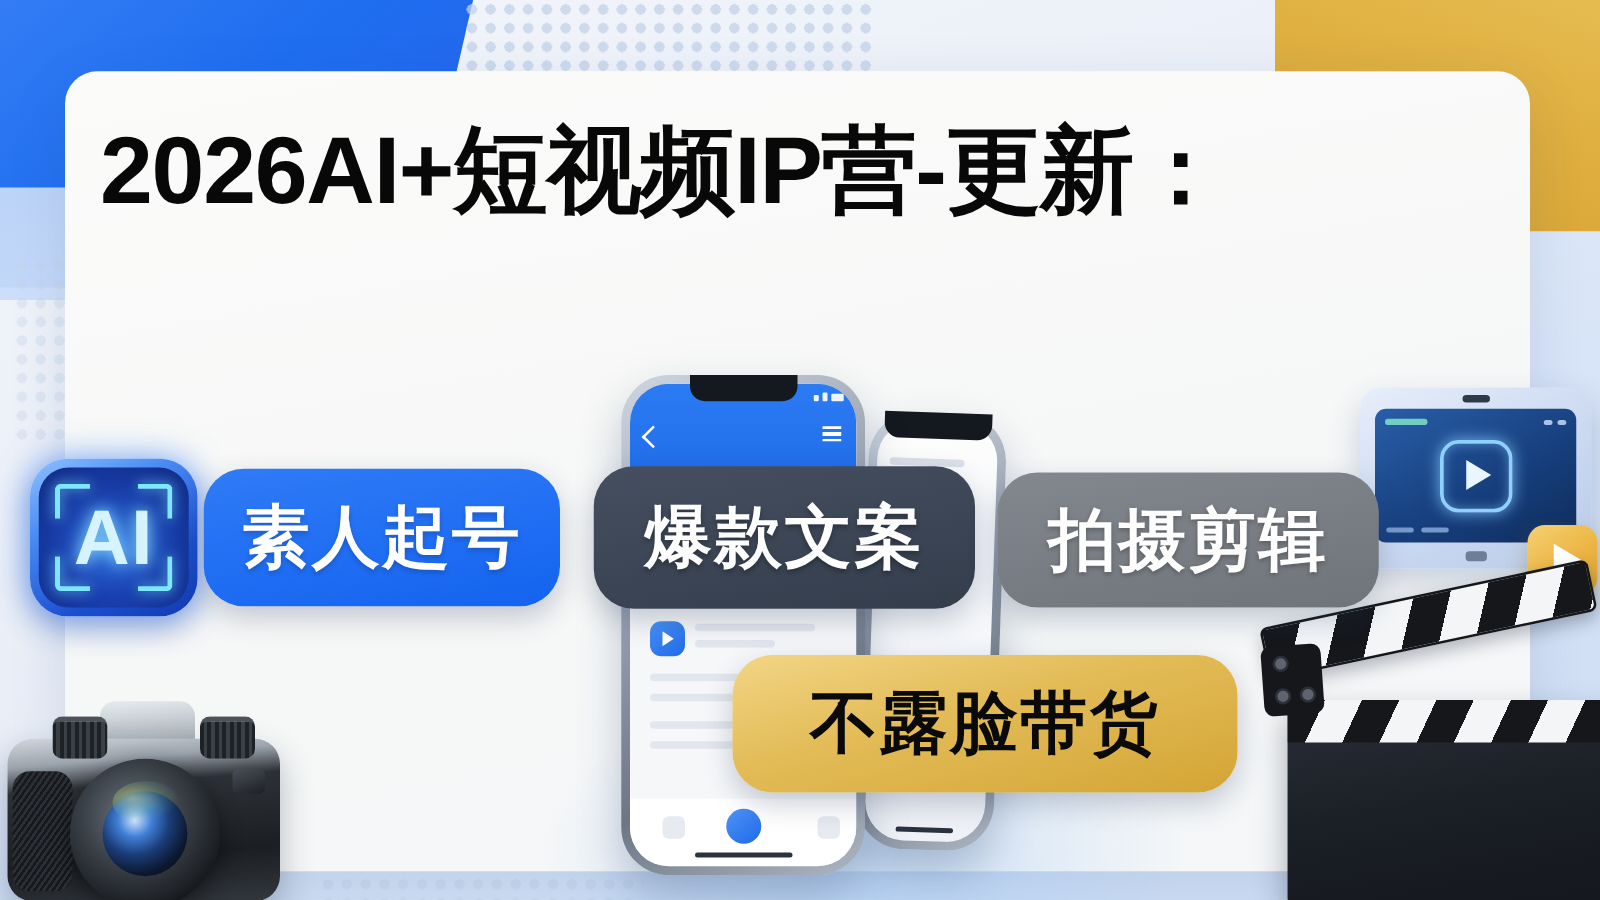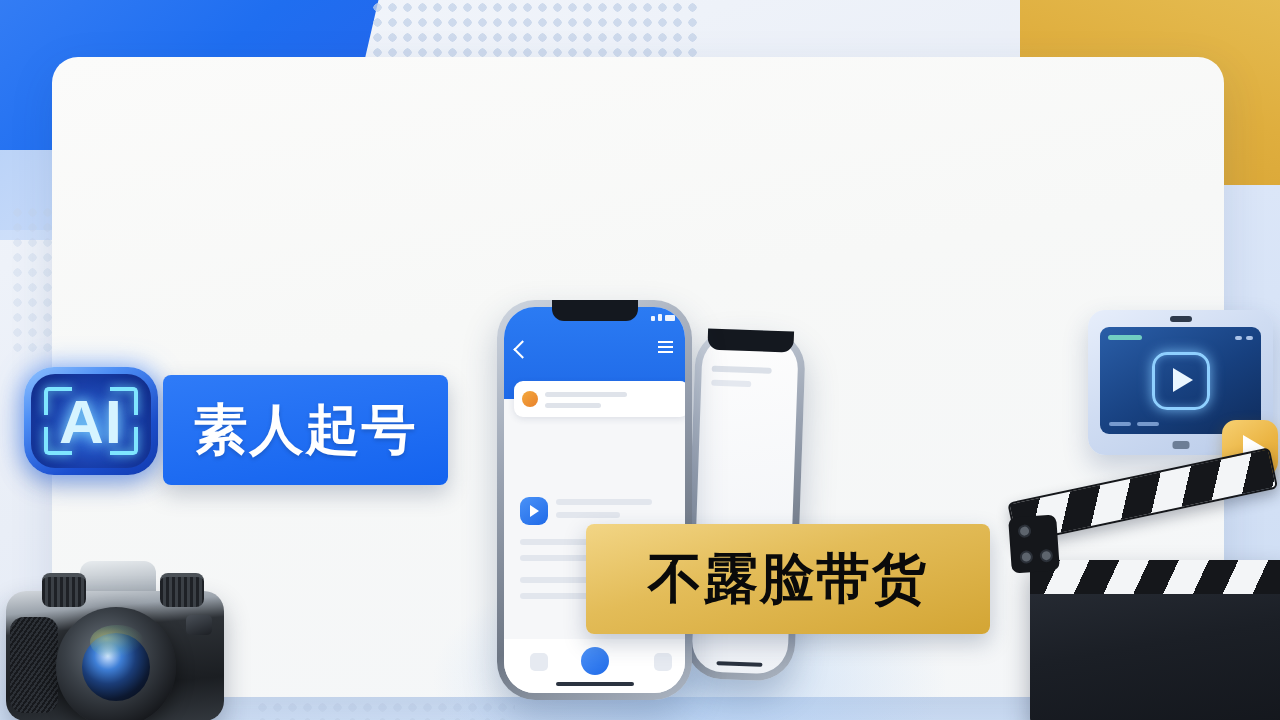--- a/index.html
+++ b/index.html
@@ -216,21 +216,21 @@
   .cg-txt{position:absolute;font-size:11px;color:#aeb6c2;letter-spacing:1px;font-weight:700;
     font-family:"Liberation Mono","DejaVu Sans Mono",monospace;}
   .cg-small{position:absolute;height:4px;border-radius:2px;background:#49515d;}
   .clap-thumb{position:absolute;left:88px;top:48px;width:86px;height:70px;border-radius:3px;
     background:linear-gradient(130deg,#54d7a0 0%,#4ea8e8 32%,#8b5ef0 66%,#c44ae8 100%);
     border:2px solid #7c8492;}
 
   
   .pill{
     position:absolute;display:flex;align-items:center;justify-content:center;
-    border-radius:8px;font-weight:700;white-space:nowrap;
+    border-radius:32px;font-weight:700;white-space:nowrap;
     box-shadow:0 9px 22px rgba(35,55,90,.25);
   }
   .pill-blue{
     left:163px;top:375px;width:285px;height:110px;background:linear-gradient(170deg,#2f7bf7 0%,#1463ef 100%);
     color:#fff;font-size:54px;letter-spacing:2px;
     text-shadow:0 2px 4px rgba(0,0,0,.18);
   }
   .pill-dark{
     left:475px;top:373px;width:305px;height:114px;
     background:linear-gradient(170deg,#454f5f 0%,#343d4c 100%);
@@ -250,21 +250,21 @@
     text-shadow:0 2px 4px rgba(0,0,0,.27);
   }
   .pill-gold{
     left:586px;top:524px;width:404px;height:110px;
     background:linear-gradient(165deg,#f2d585 0%,#e3bc58 42%,#d3a534 100%);
     color:#0a0a0a;font-size:54px;letter-spacing:2px;
   }
 
   
   .ai-badge{
-    position:absolute;left:24px;top:367px;width:134px;height:108px;border-radius:30px;
+    position:absolute;left:24px;top:367px;width:134px;height:126px;border-radius:30px;
     background:linear-gradient(150deg,#8fc2ff 0%,#4d8ef5 30%,#1b4fd0 70%,#123bb0 100%);
     box-shadow:0 0 26px rgba(90,150,255,.75),0 10px 24px rgba(30,60,140,.35);
     padding:7px;box-sizing:border-box;
   }
   .ai-inner{
     position:relative;width:100%;height:100%;border-radius:24px;
     background:radial-gradient(circle at 50% 58%,#2a5fd8 0%,#1a3fad 45%,#102a84 100%);
     display:flex;align-items:center;justify-content:center;overflow:hidden;
   }
   .ai-text{
@@ -289,20 +289,21 @@
   <div class="bg-blue-band-right"></div>
   <div class="bg-blue-band-bottom"></div>
   <div class="dots d1"></div>
   <div class="dots d2"></div>
   <div class="dots d3"></div>
   <div class="dots d4"></div>
 
   <div class="card"></div>
   <div class="bg-soft-glow"></div>
 
+  <div class="headline">2026AI+短视频IP营-更新：</div>
 
   <div class="phone ph-back">
     <div class="screen">
       <div class="bstripe"></div>
       <div class="bstripe2"></div>
       <div class="home-ind"></div>
     </div>
     <div class="notch"></div>
   </div>
 
@@ -383,15 +384,17 @@
     <div class="ai-inner">
       <span class="brk tl"></span>
       <span class="brk tr"></span>
       <span class="brk bl"></span>
       <span class="brk br"></span>
       <span class="ai-text">AI</span>
     </div>
   </div>
 
   <div class="pill pill-blue">素人起号</div>
+  <div class="pill pill-dark">爆款文案</div>
+  <div class="pill pill-gray">拍摄剪辑</div>
   <div class="pill pill-gold">不露脸带货</div>
 
 </div>
 
 </body></html>

